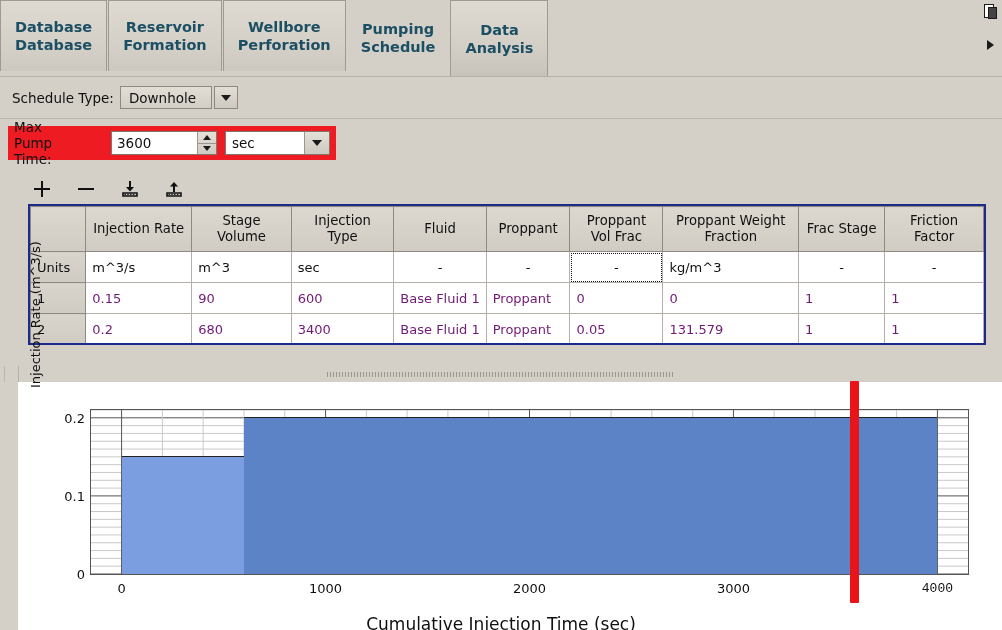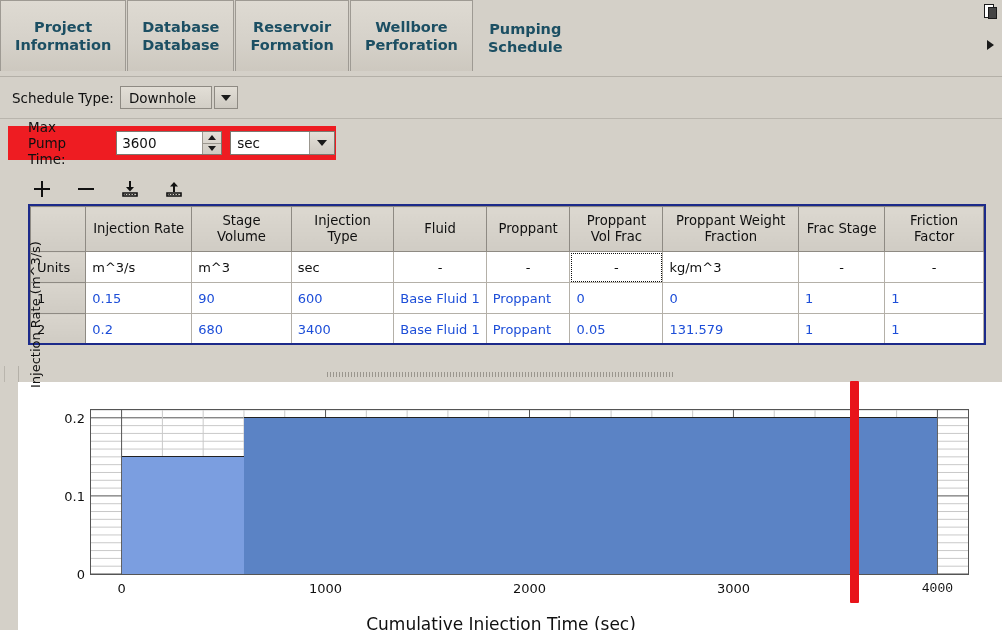--- a/index.html
+++ b/index.html
@@ -84,21 +84,21 @@
   #maxpump-wrap{
     position:absolute;left:8px;top:126px;width:328px;height:34px;
     background:#ee1c22;
     box-sizing:border-box;
     display:flex;align-items:center;
   }
   #maxpump-inner{
     position:absolute;left:6px;top:6px;right:6px;bottom:6px;
     display:flex;align-items:center;
   }
-  #maxpump-inner .lbl{margin-right:6px;margin-left:14px;}
+  #maxpump-inner .lbl{margin-right:6px;margin-left:0;}
   .spin{
     display:flex;height:24px;border:1px solid #7c7870;background:#fff;
     box-sizing:border-box;
     margin-left:44px;
   }
   .spin input{
     border:none;outline:none;background:#fff;width:78px;
     font-family:"DejaVu Sans","Liberation Sans",sans-serif;font-size:13.5px;color:#101010;
     padding-left:5px;
   }
@@ -150,21 +150,21 @@
   }
   table.grid th.rowhdr-corner{width:44px;}
   table.grid td.rowhdr{
     background:linear-gradient(to bottom,#d9d5cd,#cfcbc3);
     border:1px solid #8e8a83;
     padding:0 6px;height:30px;font-size:13px;color:#101010;
     text-align:left;
   }
   table.grid td.cell{
     border:1px solid #b4b0a8;background:#fff;
-    height:30px;padding:0 6px;font-size:13px;color:#1d4ed8;
+    height:30px;padding:0 6px;font-size:13px;color:#701a75;
     white-space:nowrap;overflow:hidden;
   }
   table.grid td.cell.units{color:#101010;}
   table.grid td.cell.dash{text-align:center;}
   table.grid td.cell.focused{outline:1px dotted #111;outline-offset:-2px;}
   table.grid td.rowhdr.blank{height:20px;}
   
   #splitter{
     position:absolute;left:0;top:366px;width:1002px;height:16px;
     background:#d4d0c8;display:flex;align-items:center;justify-content:center;
@@ -206,38 +206,38 @@
     border-right:1px solid #b4b0a8;
   }
   #leftrail2{position:absolute;left:4px;top:366px;width:1px;height:264px;background:#b9b5ad;}
 </style>
 </head>
 <body>
 
 <div id="tabbar">
   <div class="tabstrip">
     <div class="tab">
-      <span>Project</span>
-      <span>Information</span>
-    </div>
-    <div class="tab">
       <span>Database</span>
       <span>Database</span>
     </div>
     <div class="tab">
       <span>Reservoir</span>
       <span>Formation</span>
     </div>
     <div class="tab">
       <span>Wellbore</span>
       <span>Perforation</span>
     </div>
     <div class="tab active">
       <span>Pumping</span>
       <span>Schedule</span>
+    </div>
+    <div class="tab last">
+      <span>Data</span>
+      <span>Analysis</span>
     </div>
   </div>
   <div class="baseline"></div>
   <div class="tab-corner-icons">
     <span class="doc-icon">
       <span class="pg"></span>
       <span class="pg2"></span>
     </span>
     <span class="tri-right"></span>
   </div>

